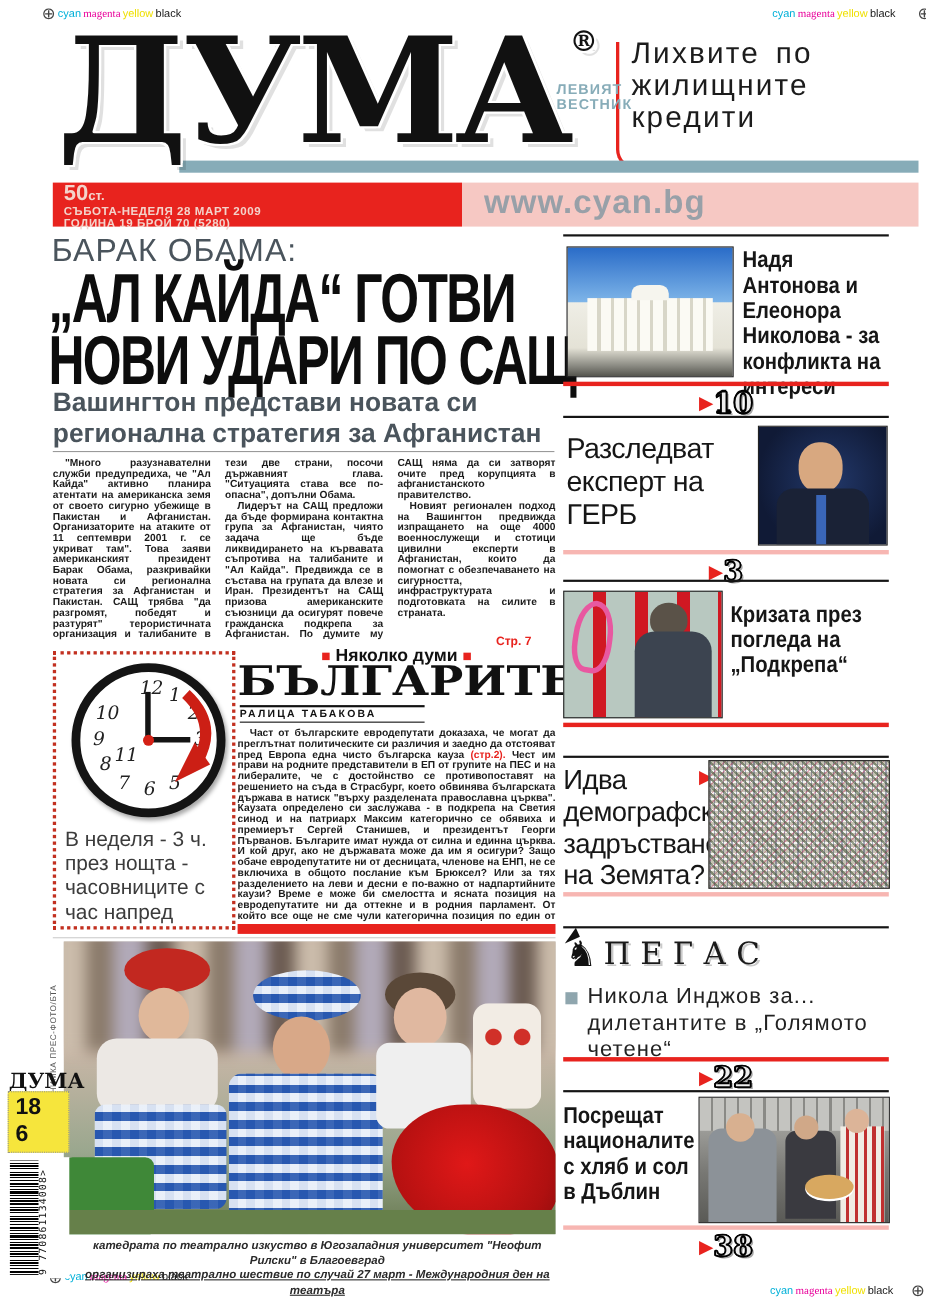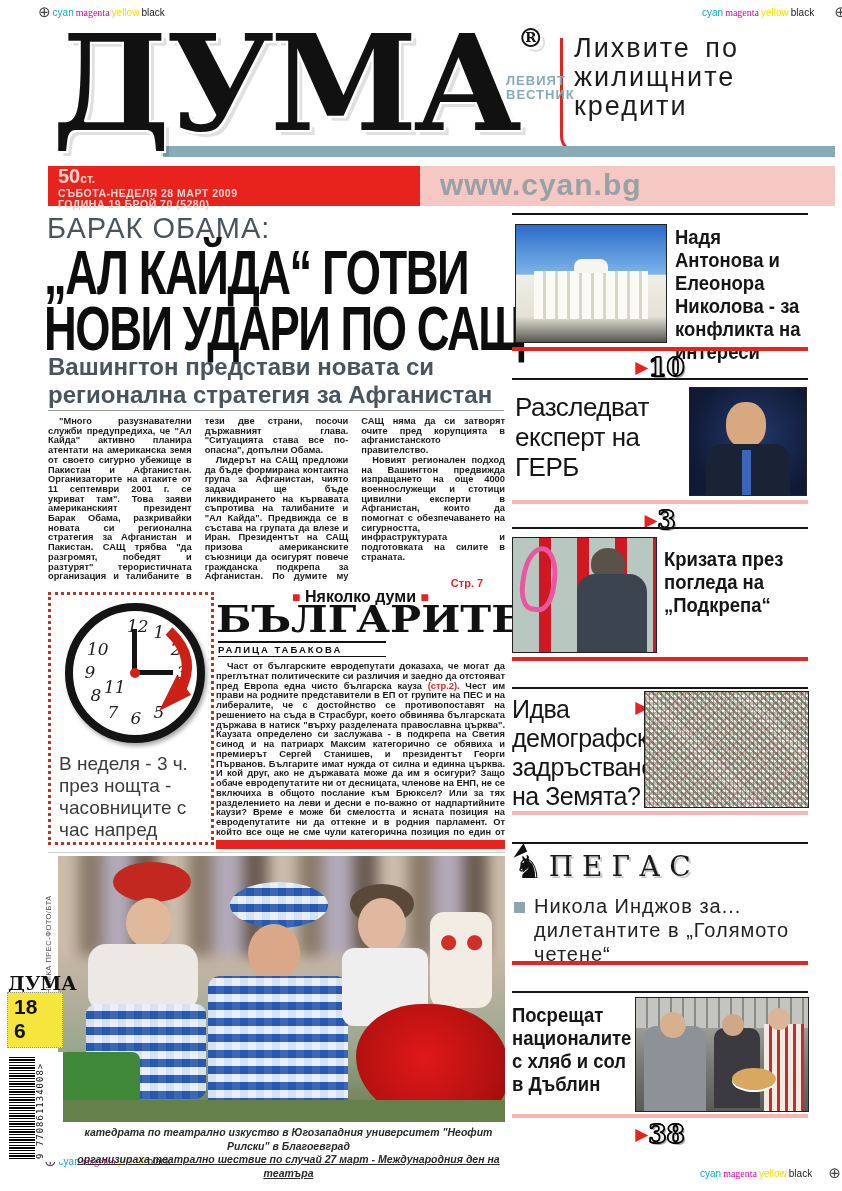--- a/index.html
+++ b/index.html
@@ -312,20 +312,21 @@
     </div>
 
     <div class="sb-item" style="top:629px;height:149px;">
       <div class="pegasrow">
         <span class="pegasus">♞</span>
         <span class="pegasword">ПЕГАС</span>
       </div>
       <div class="sb-bullet"></div>
       <div class="sb-teaser">Никола Инджов за... дилетантите в „Голямото четене“</div>
       <div class="rule-red" style="top:117px;"></div>
+      <div class="pg" style="top:121px;"><span class="tri">▶</span><span class="num">22</span></div>
     </div>
 
     <div class="sb-item" style="top:778px;height:182px;">
       <div class="sb-title t-cond" style="left:0;top:10px;width:140px;">Посрещат националите с хляб и сол в Дъблин</div>
       <div class="sb-photo" style="left:123px;top:4px;width:172px;height:113px;background:linear-gradient(180deg,#b4b4b0 0%,#9a9a96 28%,#787874 60%,#5a5a56 100%);">
         <div class="shape" style="left:0;top:0;width:172px;height:30px;background:repeating-linear-gradient(90deg,#c4c4c0 0 10px,#8a8a86 10px 12px);"></div>
         <div class="shape" style="left:8px;top:28px;width:62px;height:85px;background:#8c9298;border-radius:12px 12px 0 0;"></div>
         <div class="shape" style="left:24px;top:14px;width:26px;height:26px;background:#d8b090;border-radius:50%;"></div>
         <div class="shape" style="left:78px;top:30px;width:46px;height:80px;background:#3a3a40;border-radius:10px 10px 0 0;"></div>
         <div class="shape" style="left:86px;top:16px;width:22px;height:22px;background:#d0a888;border-radius:50%;"></div>

